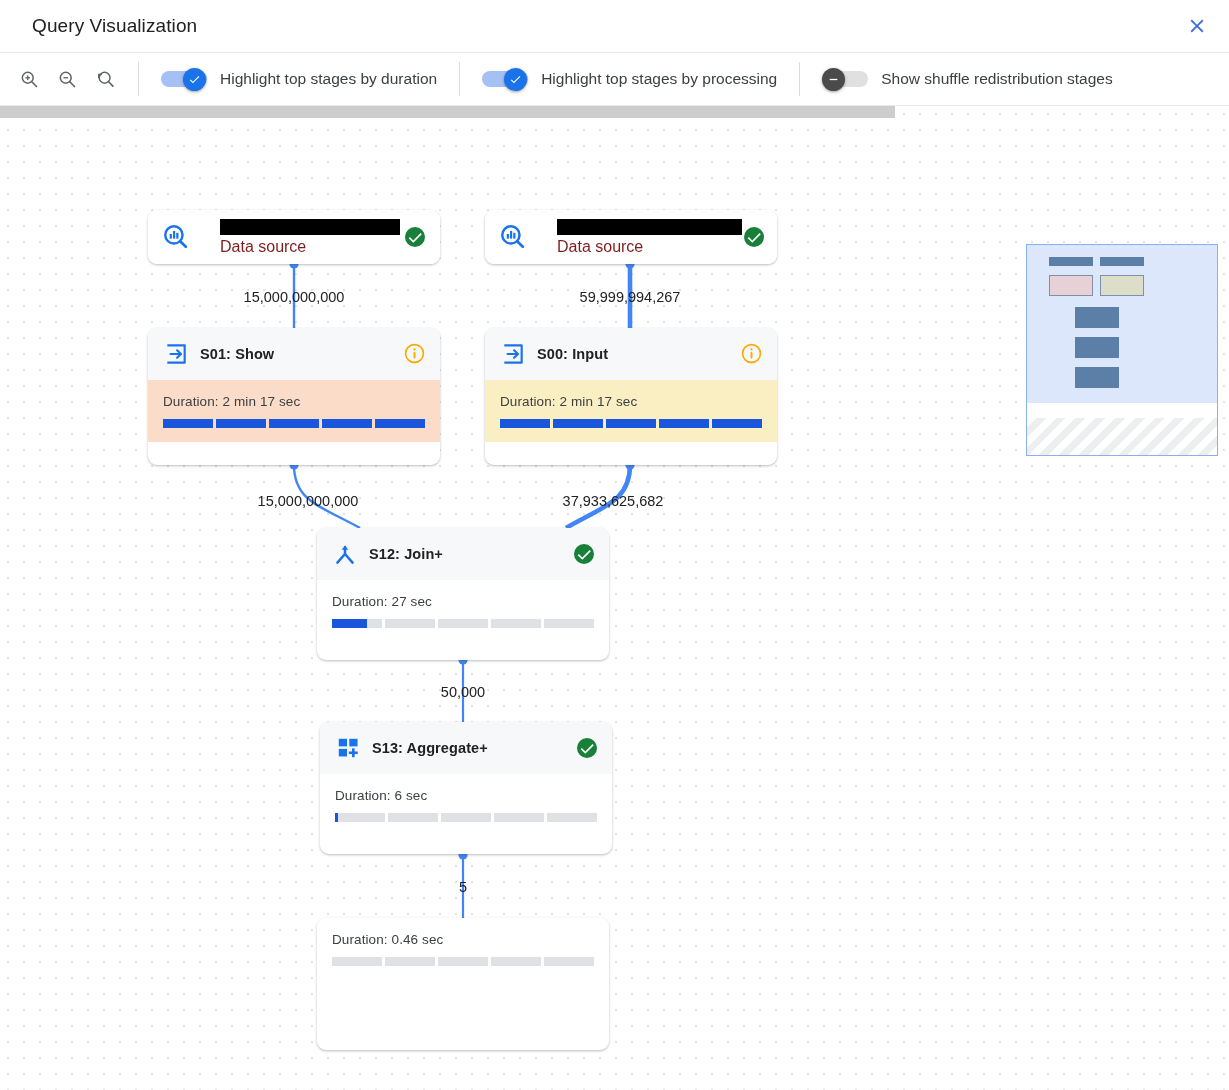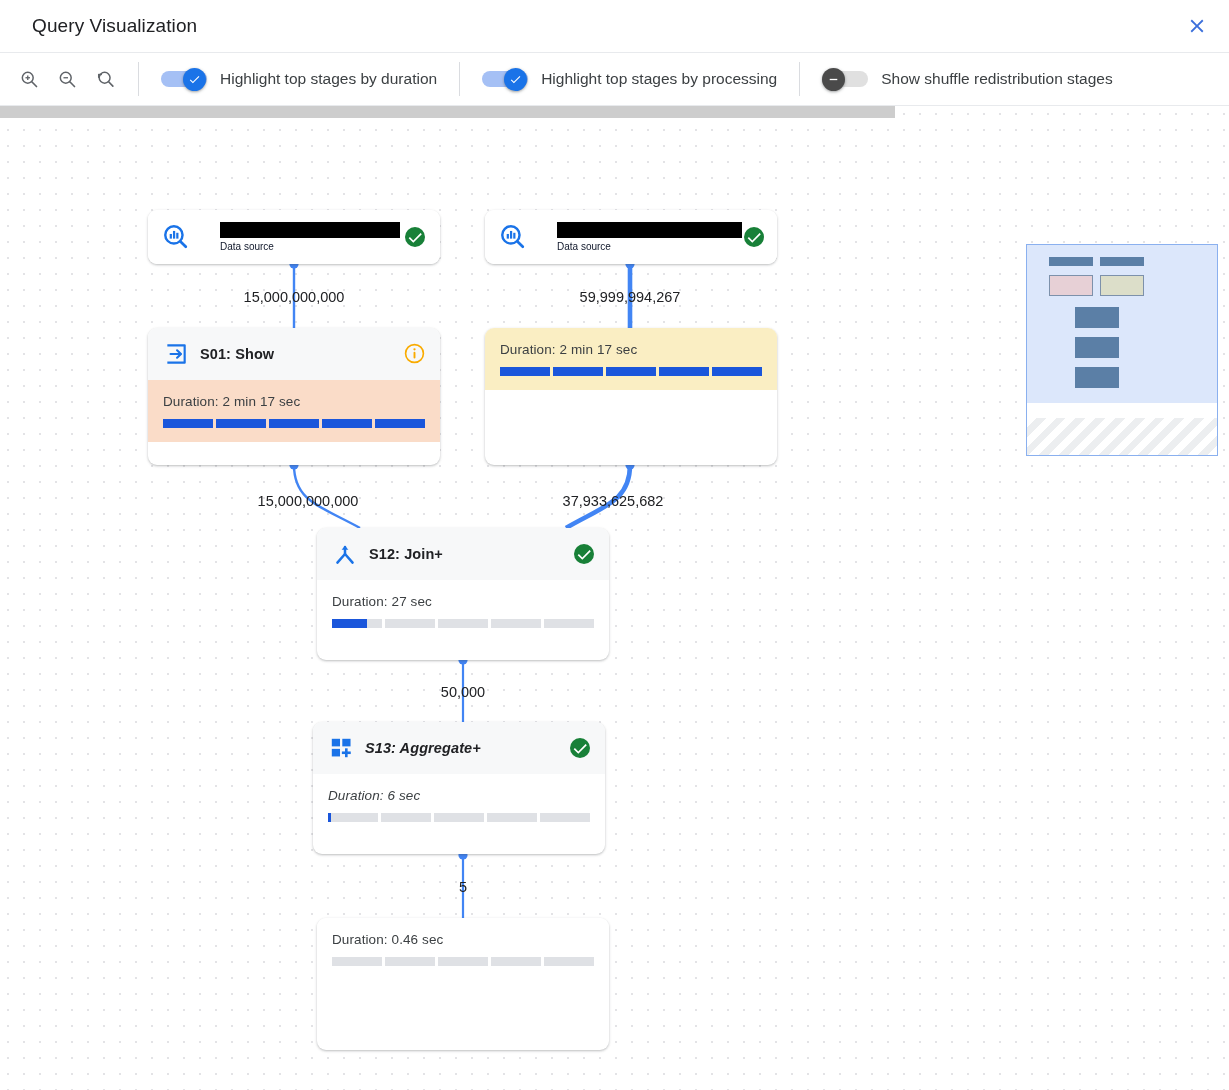--- a/index.html
+++ b/index.html
@@ -169,22 +169,22 @@
   .ds-text { flex: 1 1 auto; padding-left: 20px; }
   .ds-redacted {
     display: block;
     height: 16px;
     background: #000000;
     width: 180px;
     margin-bottom: 3px;
   }
   .ds-sub {
     display: block;
-    font-size: 10px;
-    color: #0f172a;
+    font-size: 16px;
+    color: #7f1d1d;
   }
   .node-status { width: 24px; height: 24px; flex: 0 0 auto; }
   .node-body {
     padding: 14px 15px 14px 15px;
     background: #ffffff;
   }
   .node-body.peach { background: #fadcc8; }
   .node-body.yellow { background: #faeec3; }
   .dur-text {
     font-size: 13.5px;
@@ -440,20 +440,37 @@
             <div class="fill" style="width:100%"></div>
           </div>
         <div class="seg">
             <div class="fill" style="width:100%"></div>
           </div>
       </div>
     </div>
   </div>
 
   <div class="node" style="left:485px; top:222px; width:292px; height:137px;">
+    <div class="node-head">
+      <div class="node-icon">
+        <svg width="26" height="26" viewBox="0 0 24 24">
+          <path d="M4 4 H20 V20 H4" fill="none" stroke="#1a73e8" stroke-width="2" stroke-linejoin="round"></path>
+          <line x1="7" y1="12" x2="16" y2="12" stroke="#1a73e8" stroke-width="2" stroke-linecap="round"></line>
+          <path d="M13 8.6 L16.6 12 L13 15.4" fill="none" stroke="#1a73e8" stroke-width="2" stroke-linecap="round" stroke-linejoin="round"></path>
+        </svg>
+      </div>
+      <div class="node-title">S00: Input</div>
+      <div class="node-status">
+        <svg width="23" height="23" viewBox="0 0 24 24">
+          <circle cx="12" cy="12" r="9.3" fill="none" stroke="#f9ab00" stroke-width="1.7"></circle>
+          <circle cx="12" cy="7.6" r="1.2" fill="#f9ab00"></circle>
+          <rect x="11" y="10.2" width="2" height="7" rx="1" fill="#f9ab00"></rect>
+        </svg>
+      </div>
+    </div>
     <div class="node-body yellow">
       <div class="dur-text">Duration: 2 min 17 sec</div>
       <div class="bar">
         <div class="seg">
             <div class="fill" style="width:100%"></div>
           </div>
         <div class="seg">
             <div class="fill" style="width:100%"></div>
           </div>
         <div class="seg">
@@ -501,21 +518,21 @@
         <div class="seg">
             <div class="fill" style="width:0%"></div>
           </div>
         <div class="seg">
             <div class="fill" style="width:0%"></div>
           </div>
       </div>
     </div>
   </div>
 
-  <div class="node" style="left:313px; top:616px; width:292px; height:132px;font-style:italic;">
+  <div class="node" style="left:320px; top:616px; width:292px; height:132px;">
     <div class="node-head">
       <div class="node-icon">
         <svg width="26" height="26" viewBox="0 0 24 24">
           <rect x="3.5" y="3.5" width="7.6" height="7" fill="#1a73e8"></rect>
           <rect x="13.2" y="3.5" width="7.6" height="7" fill="#1a73e8"></rect>
           <rect x="3.5" y="12.8" width="7.6" height="7" fill="#1a73e8"></rect>
           <rect x="15.7" y="12.3" width="2.4" height="8.2" fill="#1a73e8"></rect>
           <rect x="12.8" y="15.2" width="8.2" height="2.4" fill="#1a73e8"></rect>
         </svg>
       </div>

